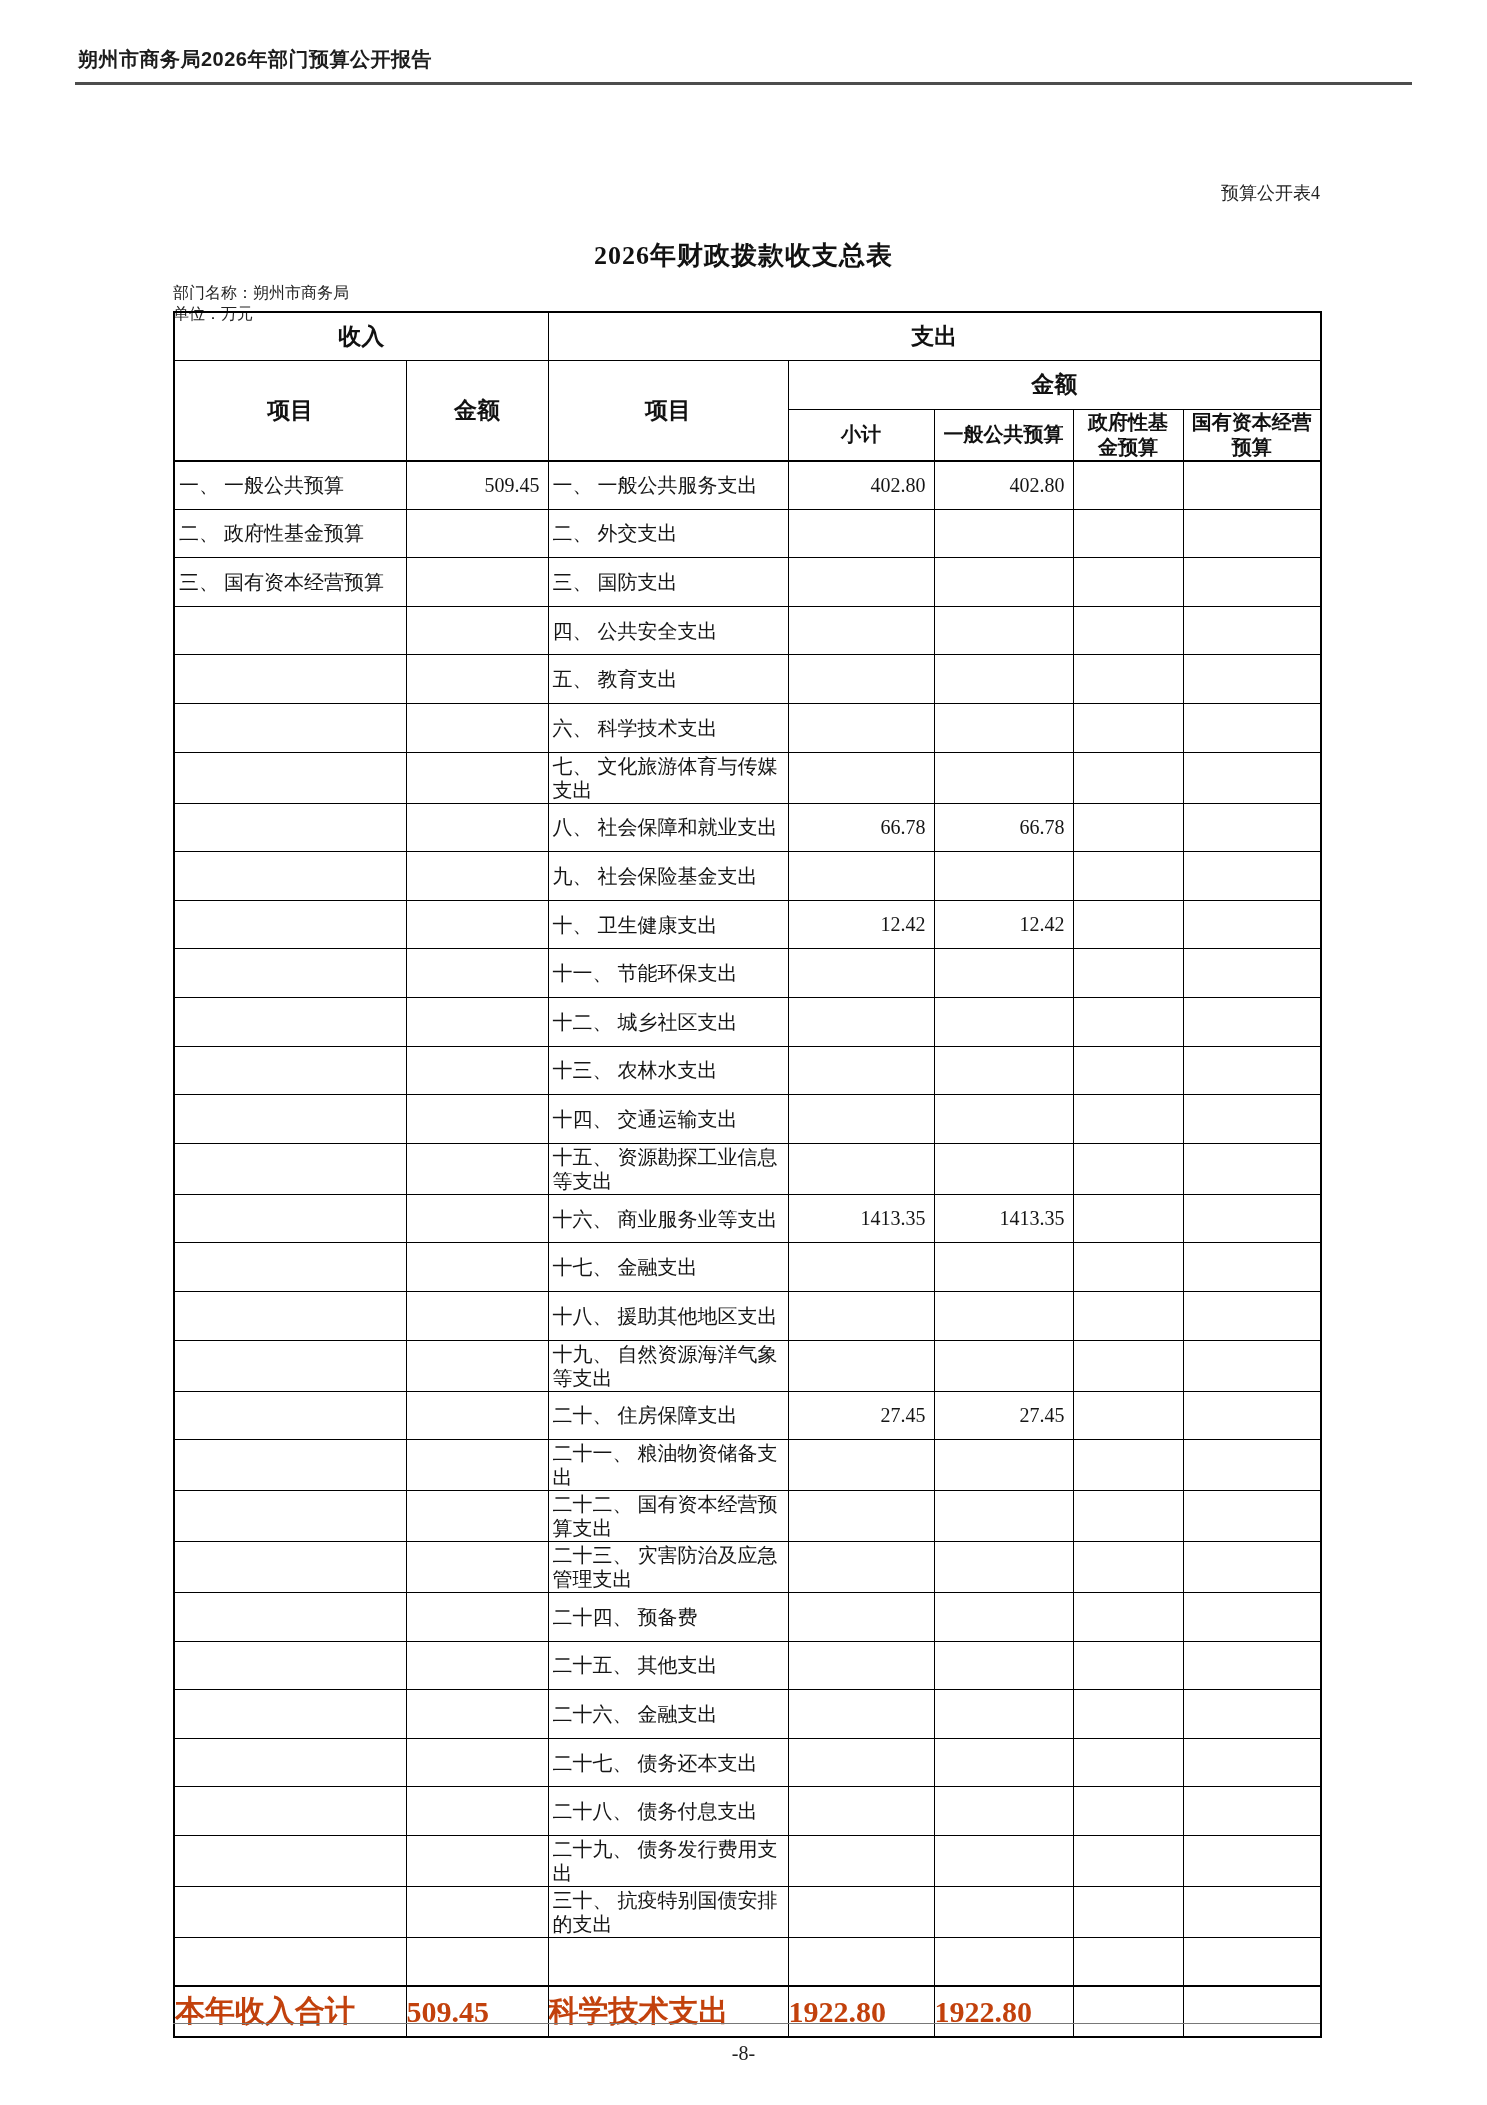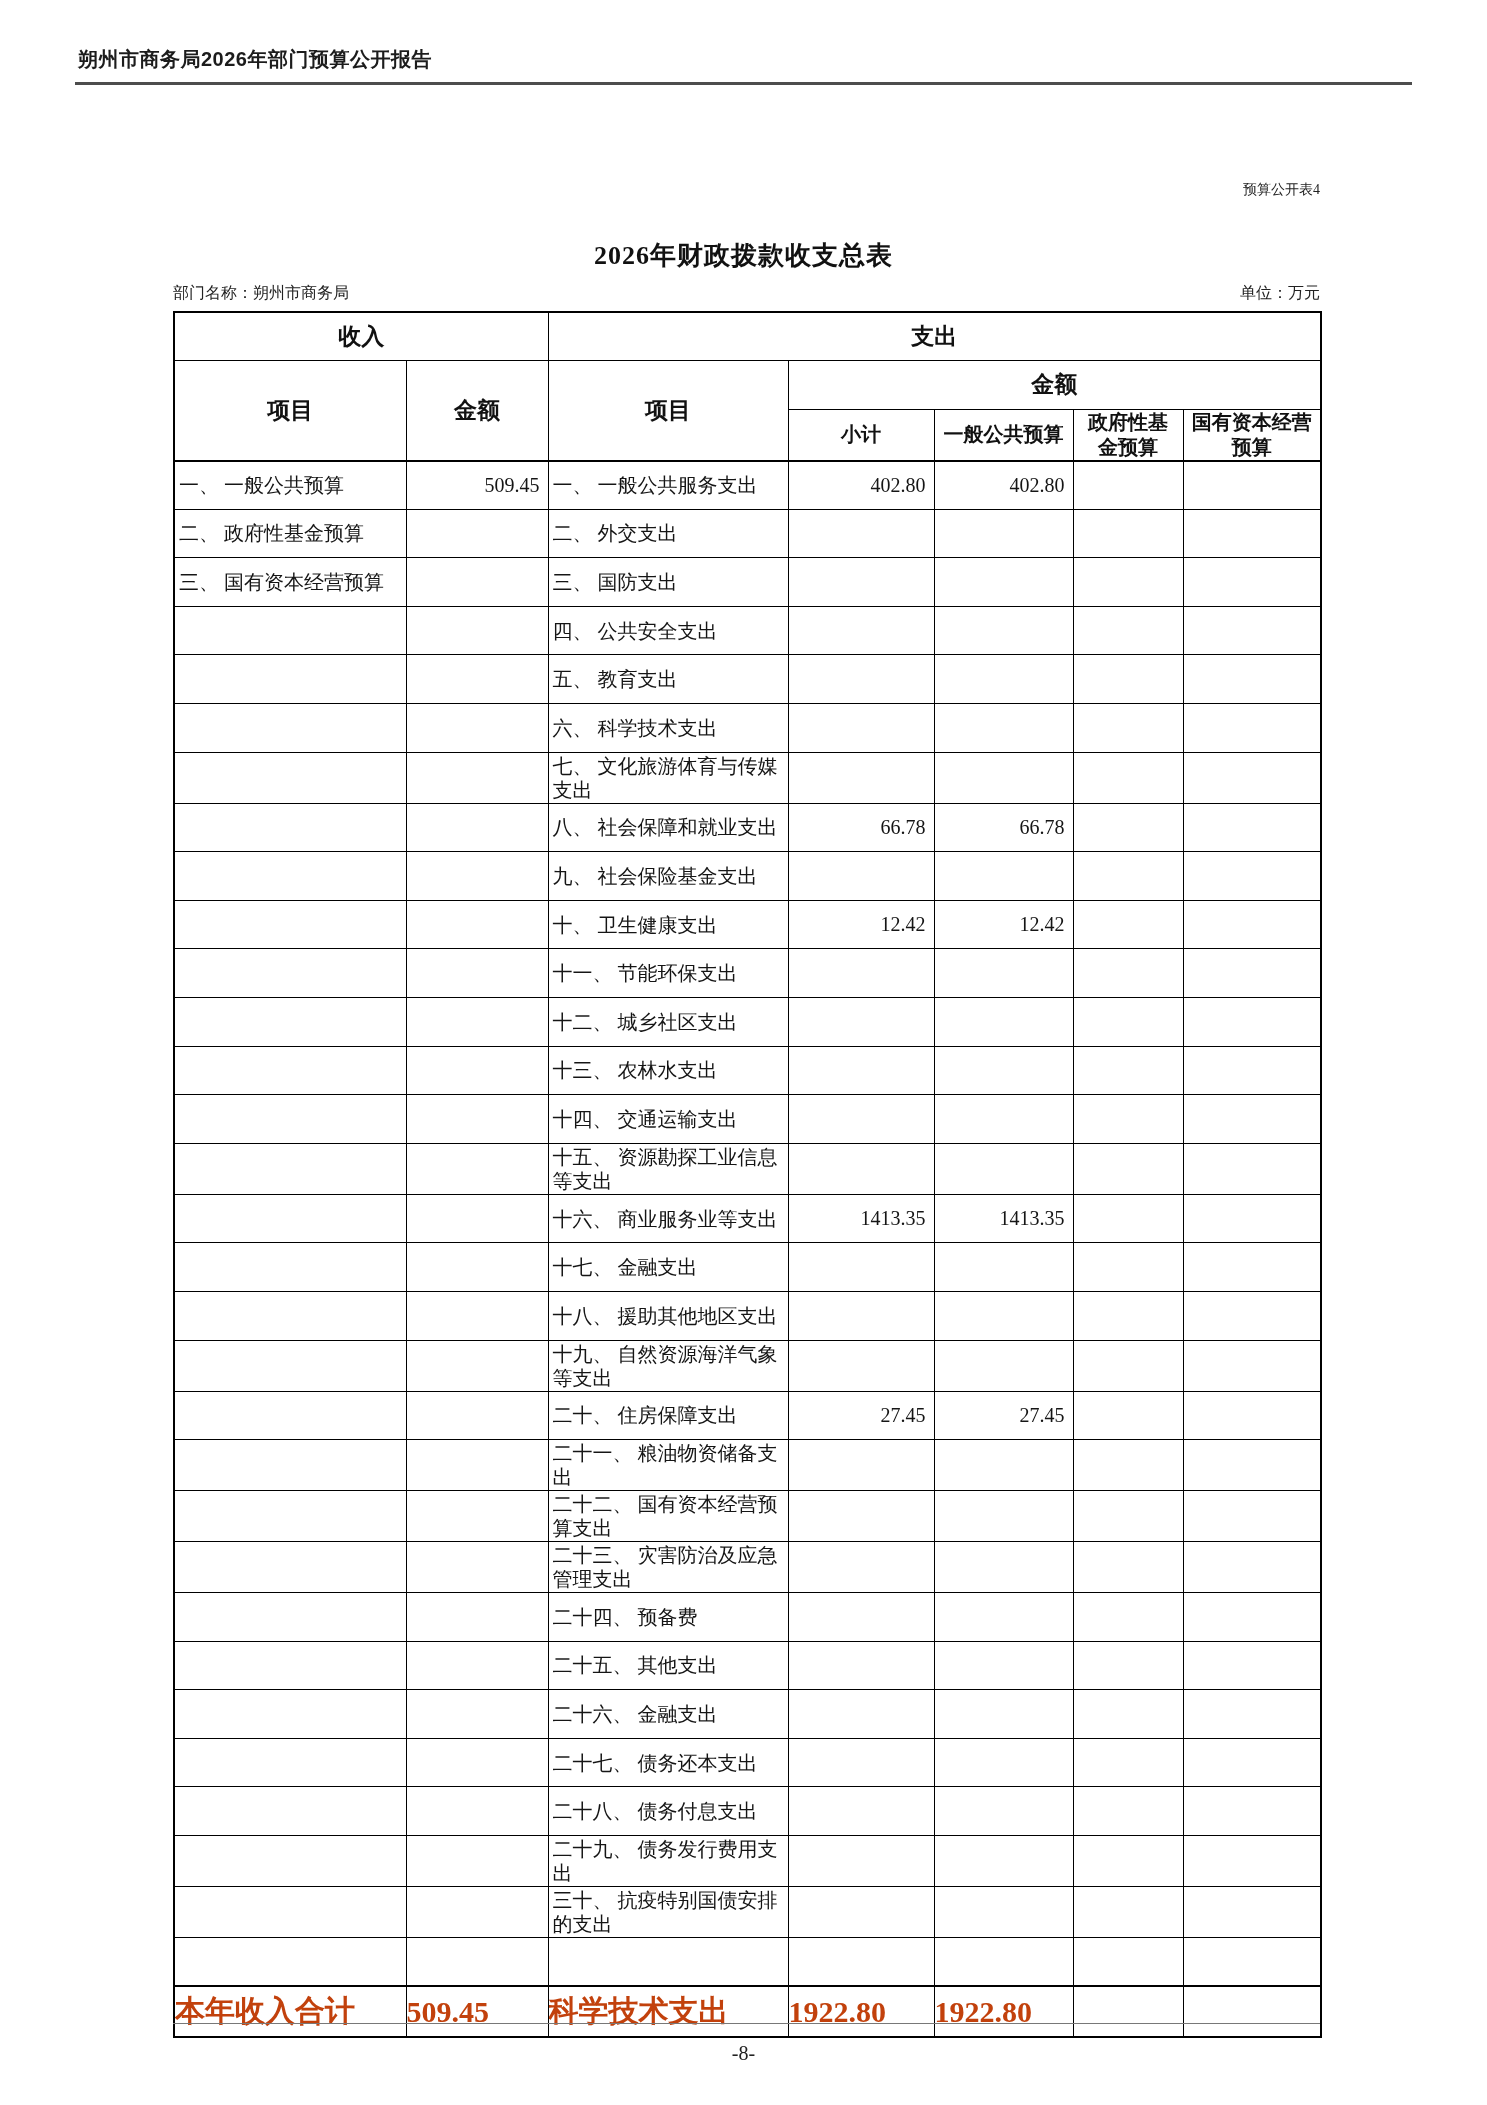--- a/index.html
+++ b/index.html
@@ -14,31 +14,31 @@
     font-family: "Liberation Sans", "DejaVu Sans", sans-serif;
     font-weight: bold; font-size: 20px; letter-spacing: 0.5px; color: #1c1c1c;
     white-space: nowrap;
   }
   .header-rule {
     position: absolute; left: 75px; top: 82px; width: 1337px; height: 3px;
     background: #4d4d4d;
   }
   .sheet-label {
     position: absolute; top: 181px; right: 167px;
-    font-size: 14px; color: #222;
+    font-size: 18px; color: #222;
   }
   .doc-title {
     position: absolute; top: 238px; left: 0; width: 100%;
     text-align: center; font-size: 26px; font-weight: bold; letter-spacing: 1px;
     color: #111;
   }
   .meta {
     position: absolute; top: 283px; left: 173px; width: 1147px;
     display: flex; justify-content: space-between;
-    font-size: 16px; color: #222;
+    font-size: 16px; color: #222; flex-direction: column;
   }
   table.budget-table {
     position: absolute; top: 311px; left: 173px; width: 1147px;
     border-collapse: collapse; table-layout: fixed;
     border: 2px solid #000;
   }
   .budget-table th, .budget-table td {
     border: 1px solid #000; overflow: hidden; vertical-align: middle;
   }
   .budget-table thead tr.r1 { height: 48px; }

